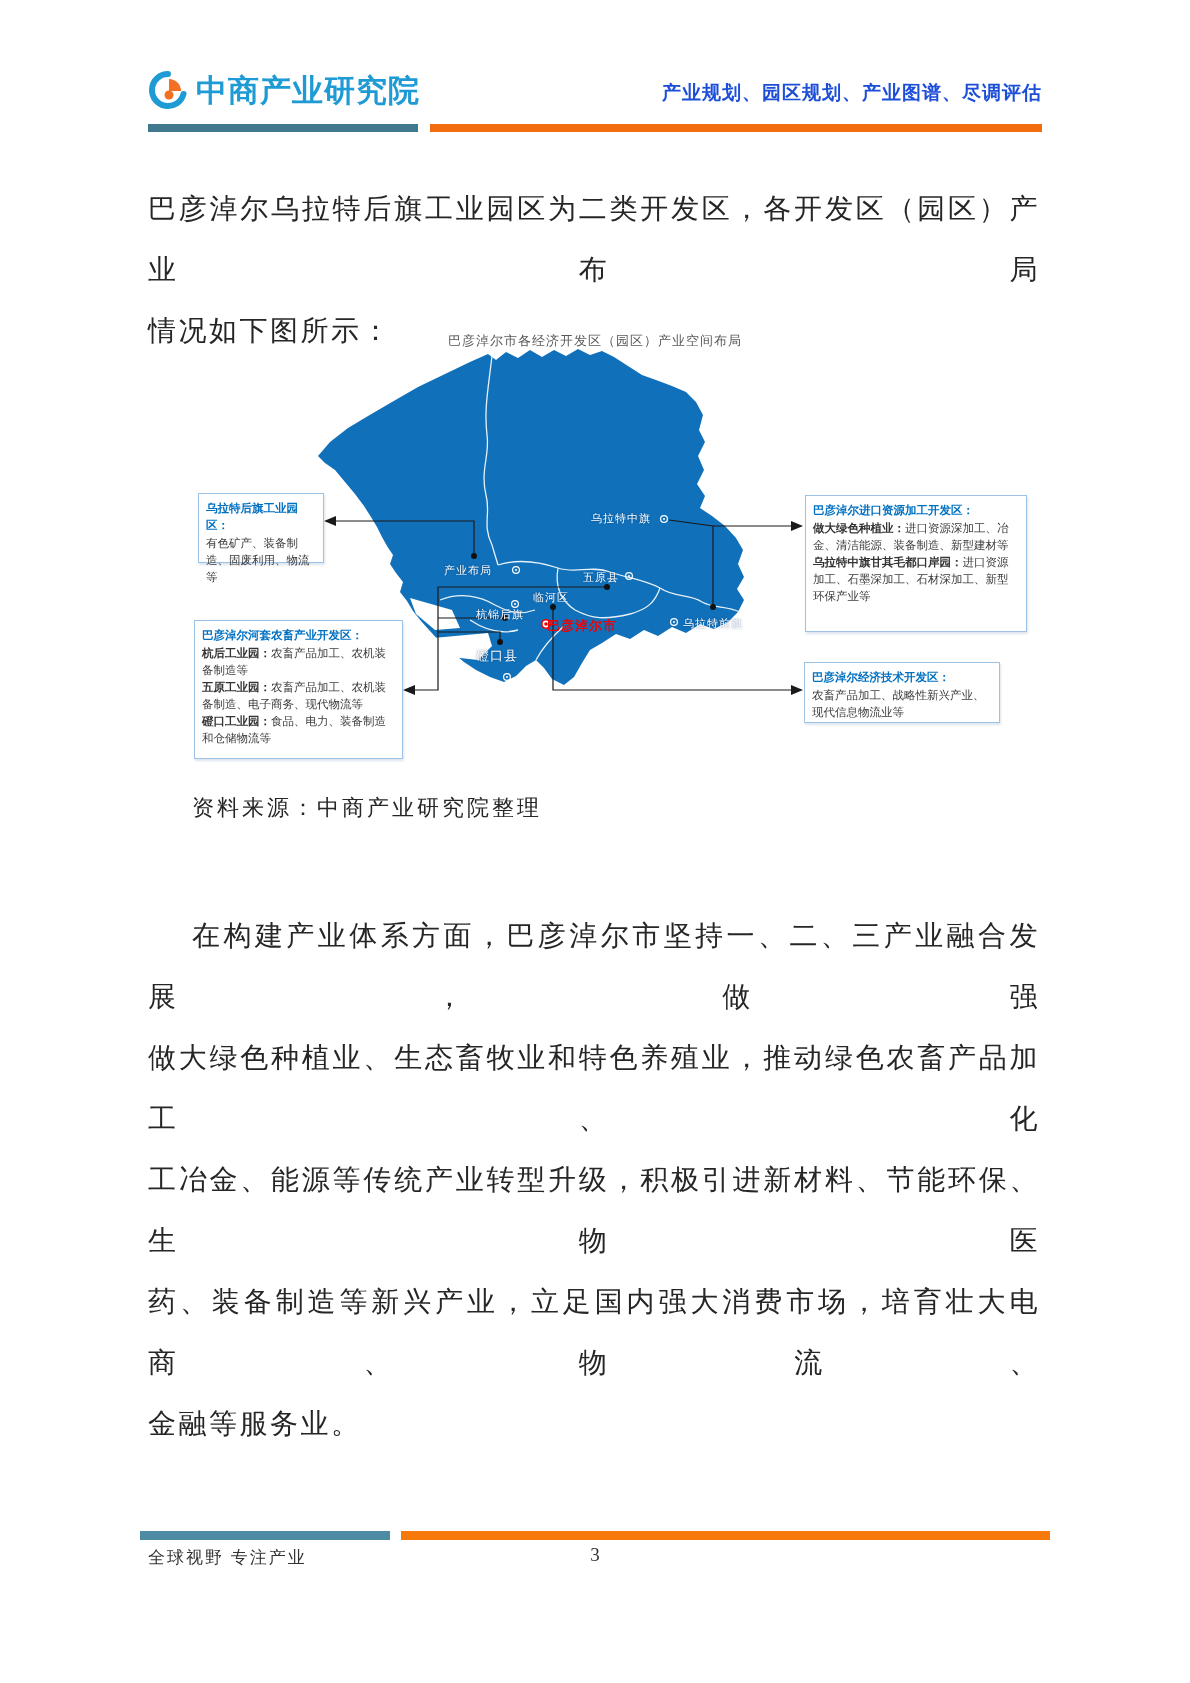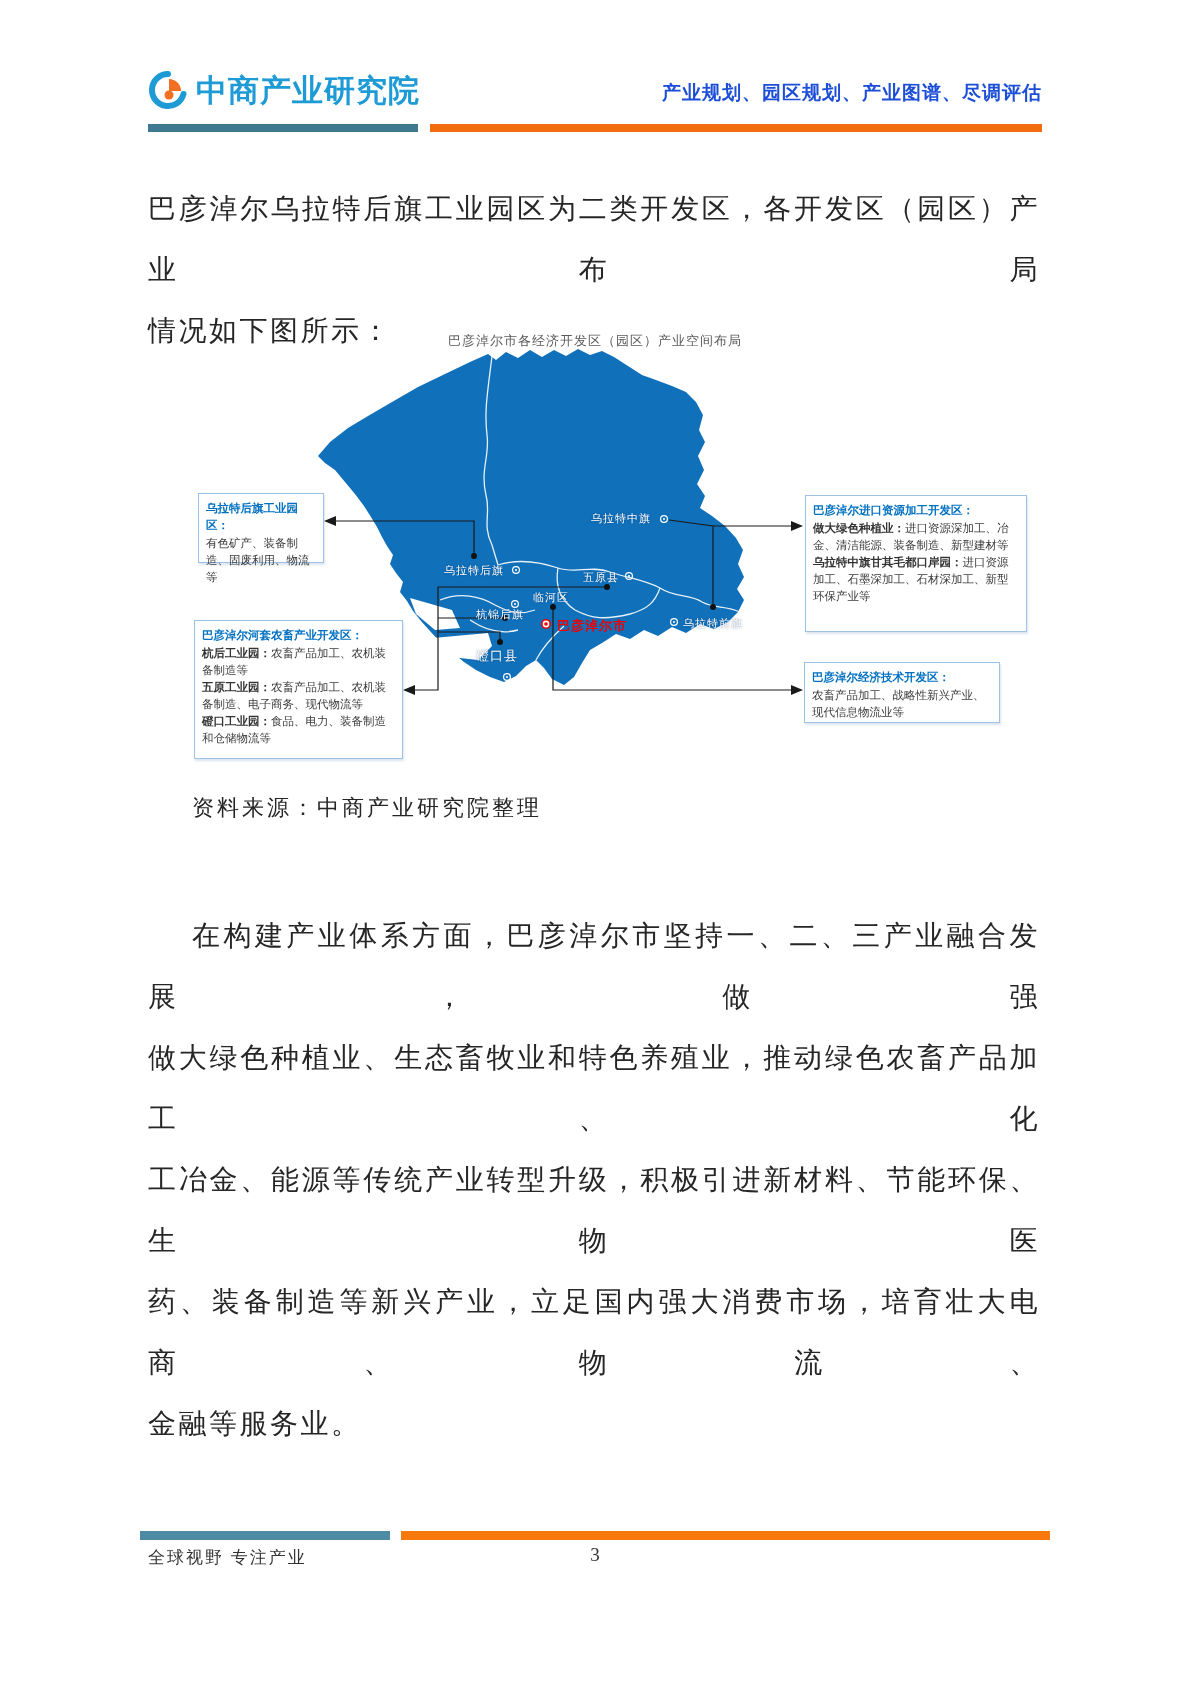--- a/index.html
+++ b/index.html
@@ -154,27 +154,27 @@
         </g>
       </g>
 
       <g>
         <circle cx="406" cy="294" r="4.2" fill="#ffffff" stroke="#F00000" stroke-width="1.6"></circle>
         <circle cx="406" cy="294" r="1.8" fill="#F00000"></circle>
       </g>
     </svg>
 
     <span class="map-label" style="left:451px;top:181px;">乌拉特中旗</span>
-    <span class="map-label" style="left:304px;top:233px;">乌拉特后旗</span>
+    <span class="map-label" style="left:304px;top:233px;">产业布局</span>
     <span class="map-label" style="left:443px;top:240px;">五原县</span>
     <span class="map-label" style="left:393px;top:260px;">临河区</span>
     <span class="map-label" style="left:336px;top:277px;">杭锦后旗</span>
     <span class="map-label big" style="left:336px;top:317px;">磴口县</span>
     <span class="map-label" style="left:543px;top:286px;">乌拉特前旗</span>
-    <span class="map-label city" style="left:417px;top:287px;">巴彦淖尔市</span>
+    <span class="map-label city" style="left:407px;top:287px;">巴彦淖尔市</span>
 
     <div class="info-box" id="box-sw">
       <div class="bx-title">巴彦淖尔河套农畜产业开发区：</div>
       <div>
           <div class="entry"><b>杭后工业园：</b><span>农畜产品加工、农机装备制造等</span></div>
           <div class="entry"><b>五原工业园：</b><span>农畜产品加工、农机装备制造、电子商务、现代物流等</span></div>
           <div class="entry"><b>磴口工业园：</b><span>食品、电力、装备制造和仓储物流等</span></div>
         </div>
     </div>
 

